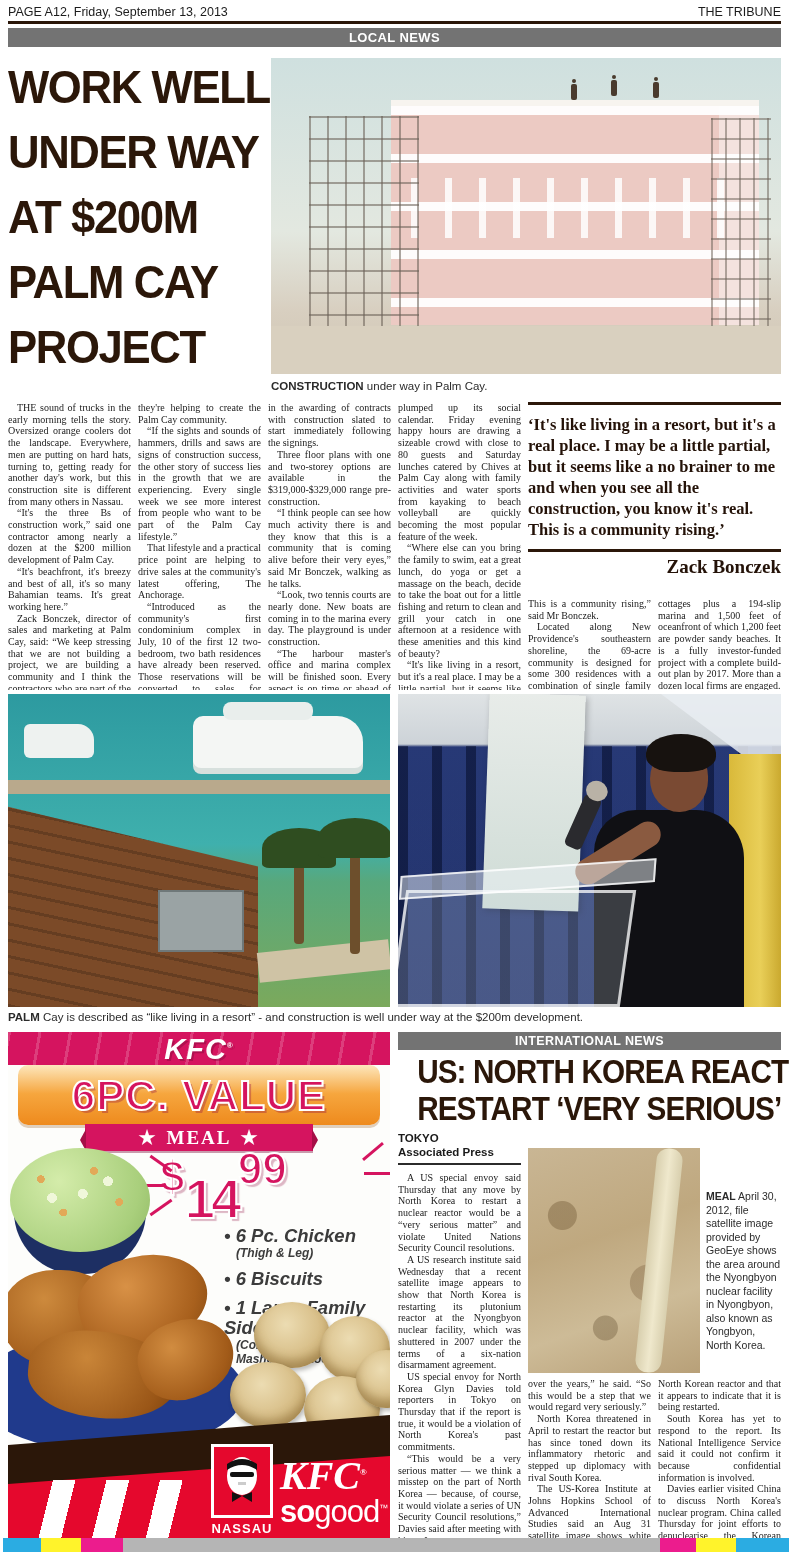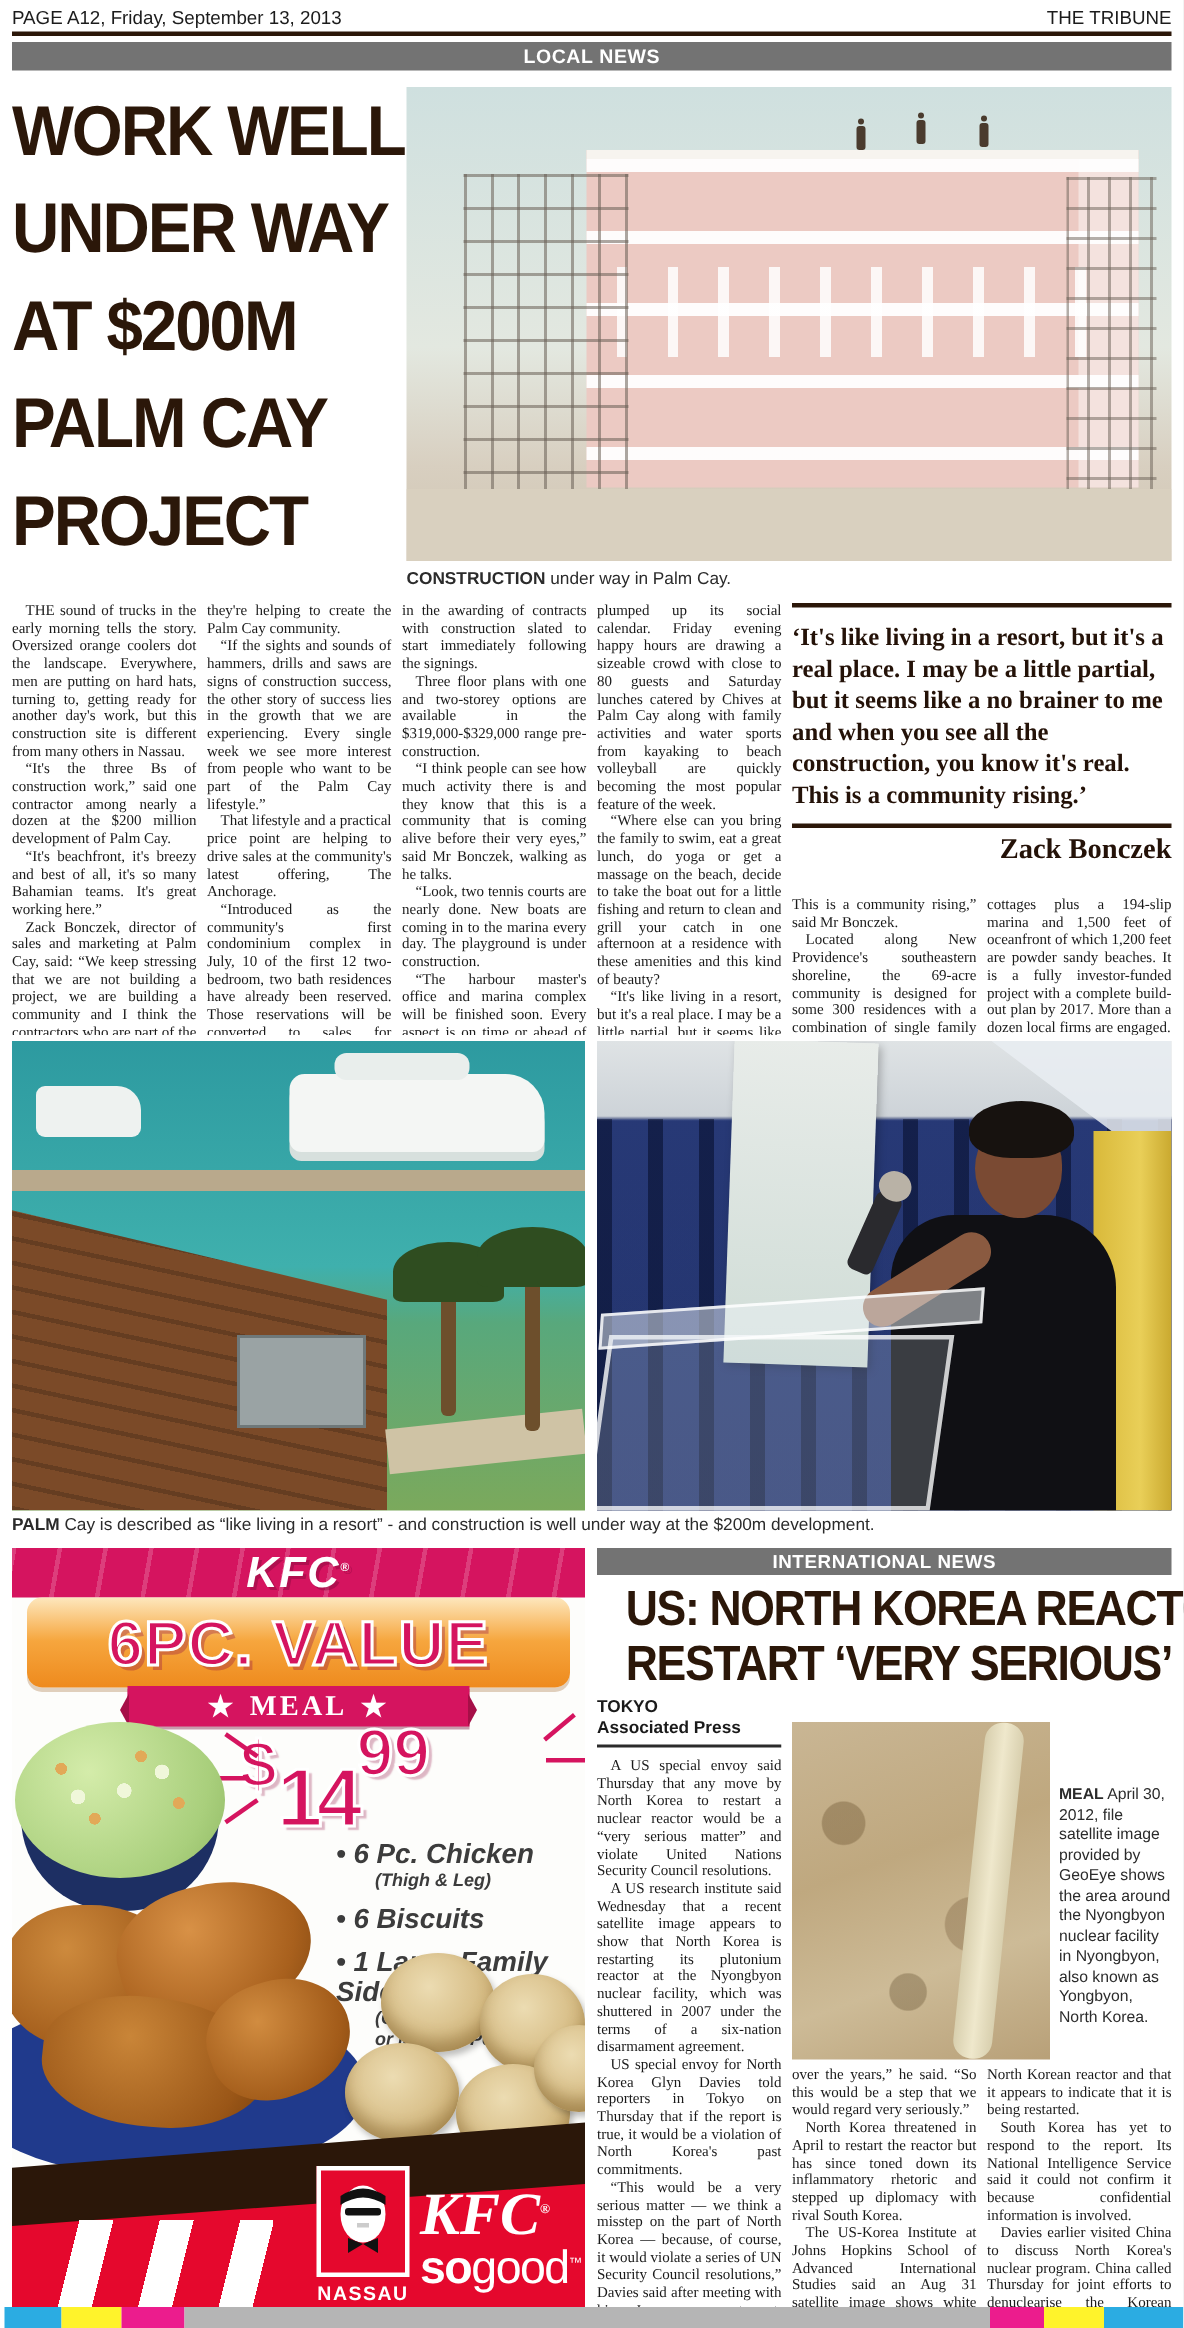--- a/index.html
+++ b/index.html
@@ -143,21 +143,21 @@
   .kfc-ribbon::after  { right:-16px; border-right-color:transparent; border-top-color:transparent; border-bottom-color:transparent; border-left-width:6px; }
   .kfc-price { position:absolute; top:112px; left:152px; color:#d5145f; white-space:nowrap;
      -webkit-text-stroke:2px #fff; text-shadow:3px 3px 1px rgba(150,20,70,.3); }
   .kfc-price .pd { font-size:44px; font-weight:bold; vertical-align:26px; }
   .kfc-price .pw { font-size:55px; font-weight:bold; letter-spacing:-4px; }
   .kfc-price .pc { font-size:44px; font-weight:bold; vertical-align:34px; }
   .kfc-burst { position:absolute; width:26px; height:3px; background:#d5145f; }
   .kfc-bullets { position:absolute; left:216px; top:194px; width:160px; color:#3c3c3c; }
   .kb { margin-bottom:9px;font-style:italic; }
   .kb-main { font-size:18.5px; font-weight:bold; line-height:20px; }
-  .kb-sub { font-size:12px; font-weight:bold; margin-left:26px; line-height:14px; }
+  .kb-sub { font-size:12px; font-weight:bold; margin-left:12px; line-height:14px; }
   .slaw-dish { position:absolute; left:6px; top:168px; width:132px; height:74px; background:#1d2f63; border-radius:12px 12px 66px 66px; }
   .slaw-top { position:absolute; left:2px; top:116px; width:140px; height:104px; border-radius:50%;
      background:
        radial-gradient(circle 4px at 22% 30%, #e2a958 96%, transparent), radial-gradient(circle 4px at 60% 22%, #e2a958 96%, transparent),
        radial-gradient(circle 4px at 78% 52%, #e2a958 96%, transparent), radial-gradient(circle 4px at 38% 62%, #e2a958 96%, transparent),
        radial-gradient(circle 5px at 52% 44%, #f0f7da 96%, transparent), radial-gradient(circle 5px at 30% 48%, #f0f7da 96%, transparent),
        radial-gradient(circle 5px at 70% 32%, #f0f7da 96%, transparent),
        radial-gradient(circle at 35% 32%, #d4ecaa, #a9cf7c 70%, #8fb863); }
   .plate { position:absolute; left:-34px; top:300px; width:270px; height:120px; border-radius:50%; background:#203a8c; }
   .drum { position:absolute; border-radius:46% 54% 52% 48%; background:radial-gradient(circle at 35% 30%, #d austin08b3e, #a35c1a); }

